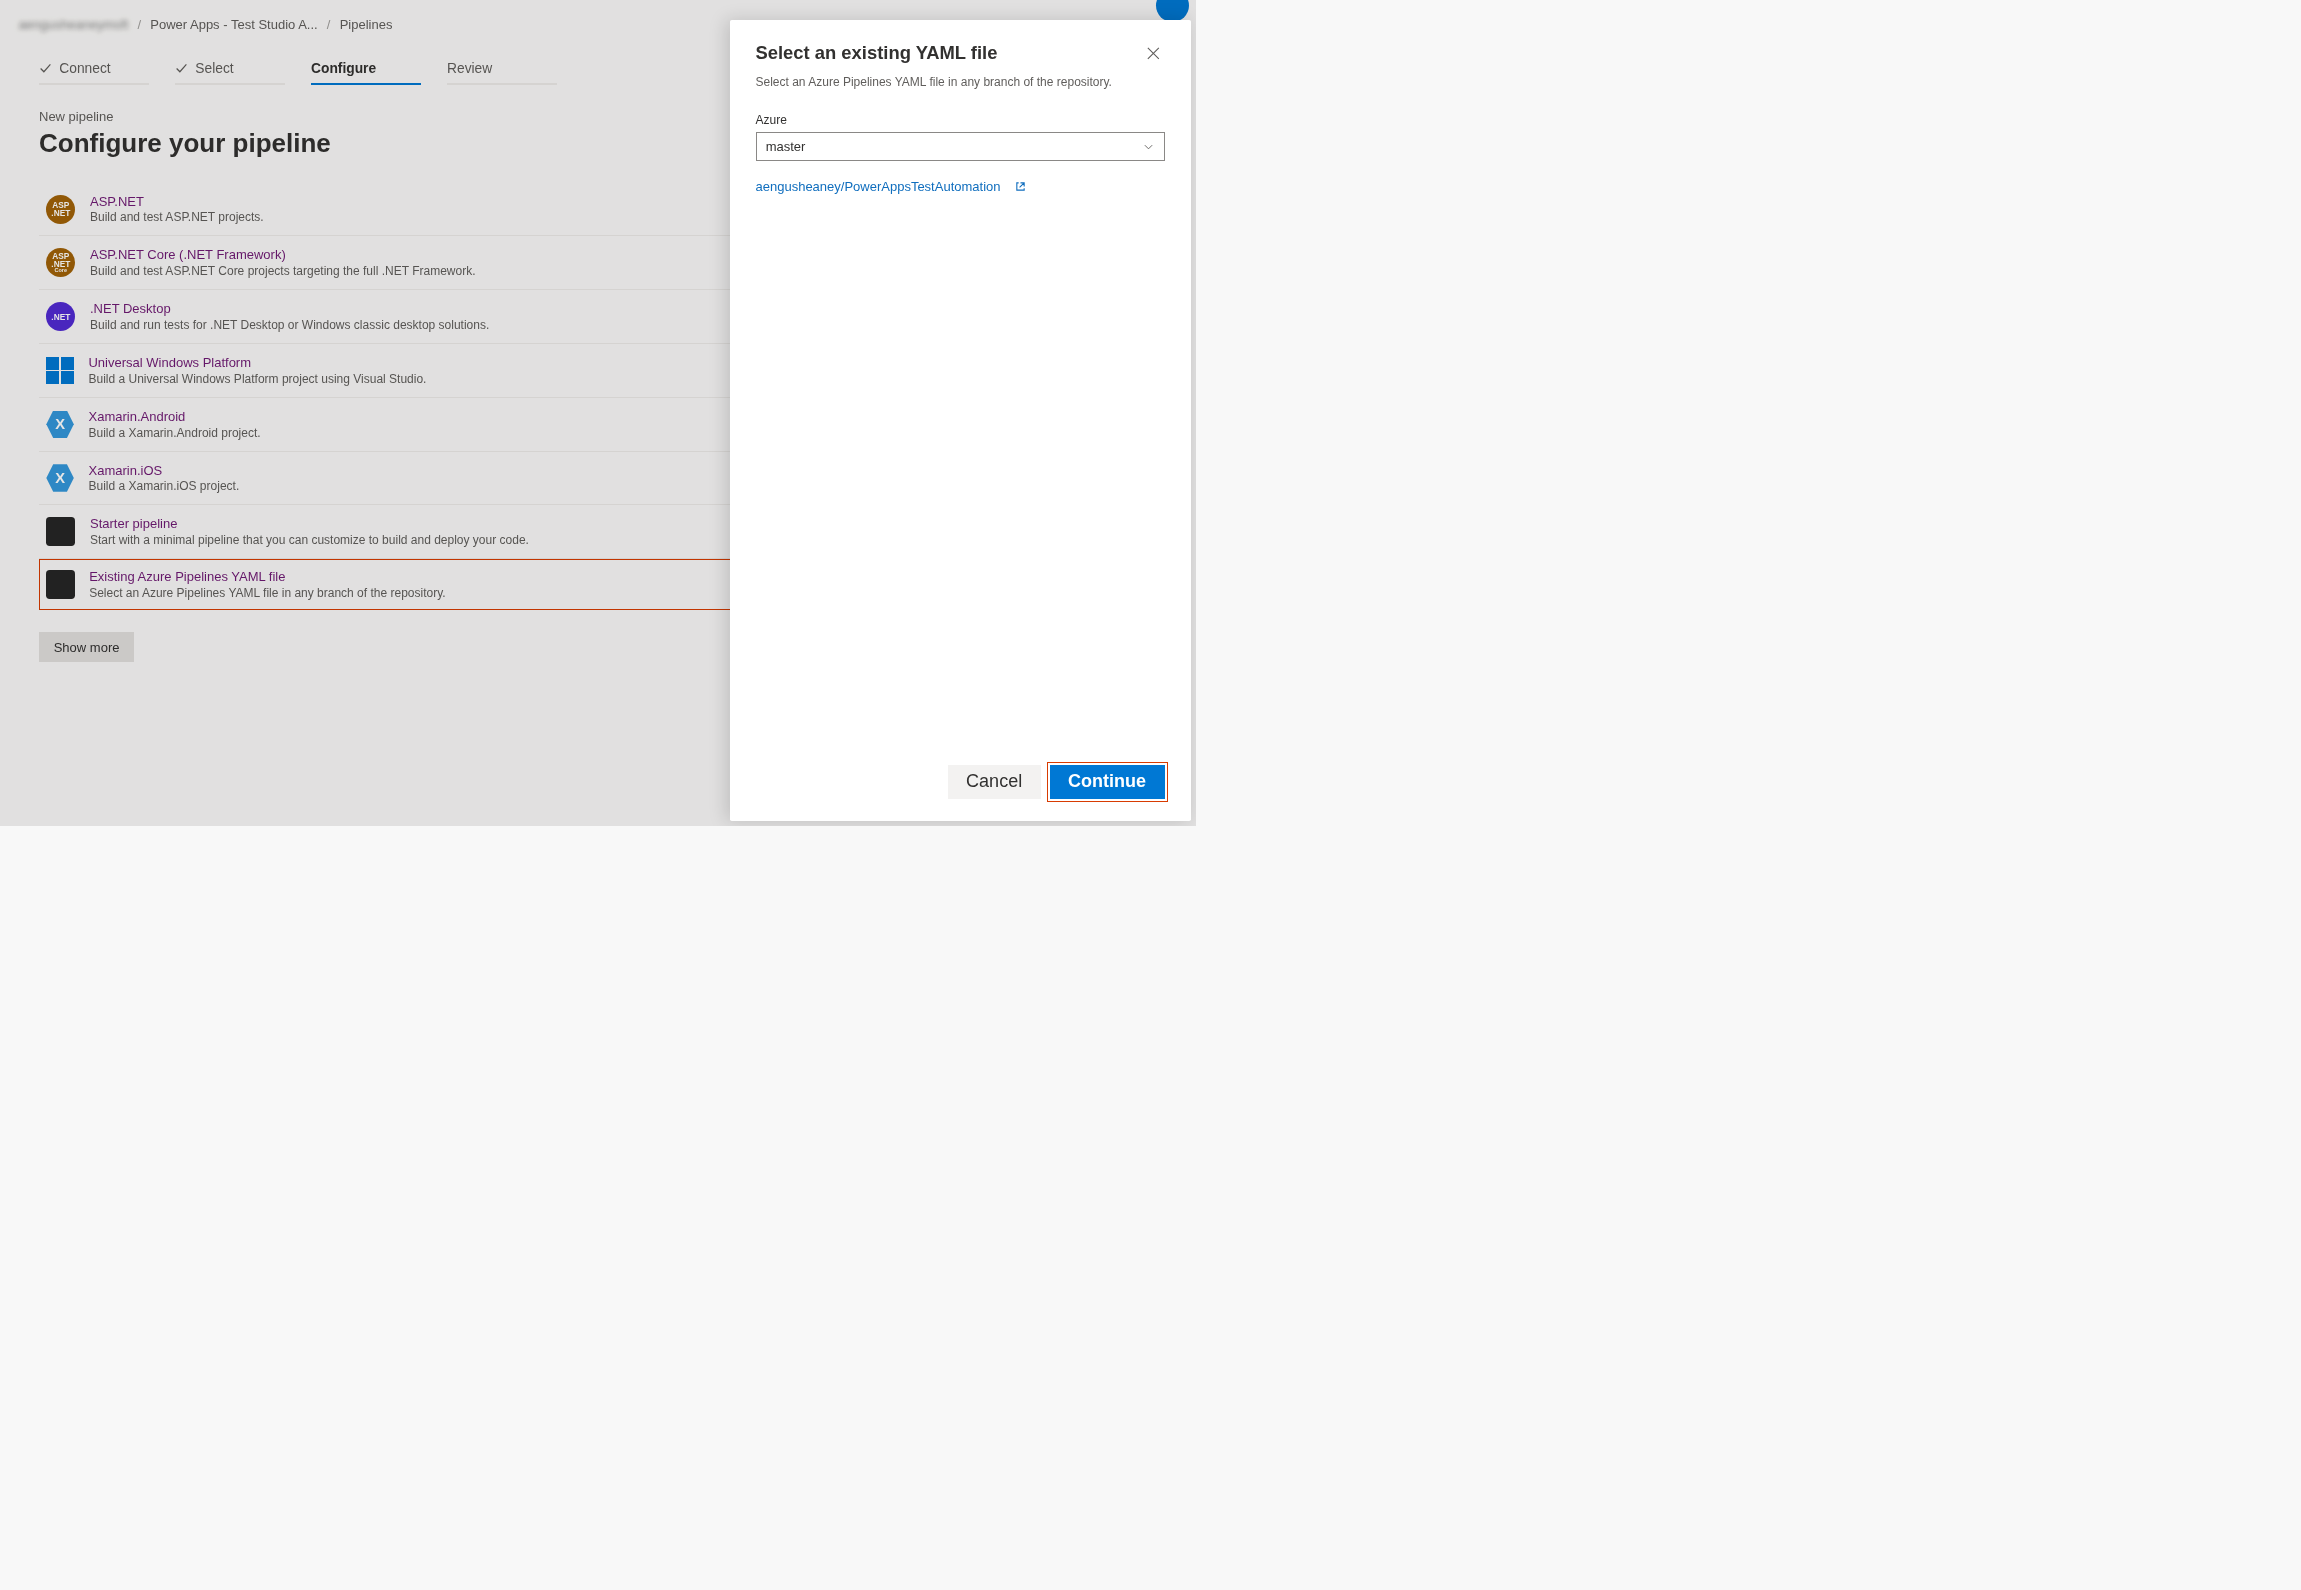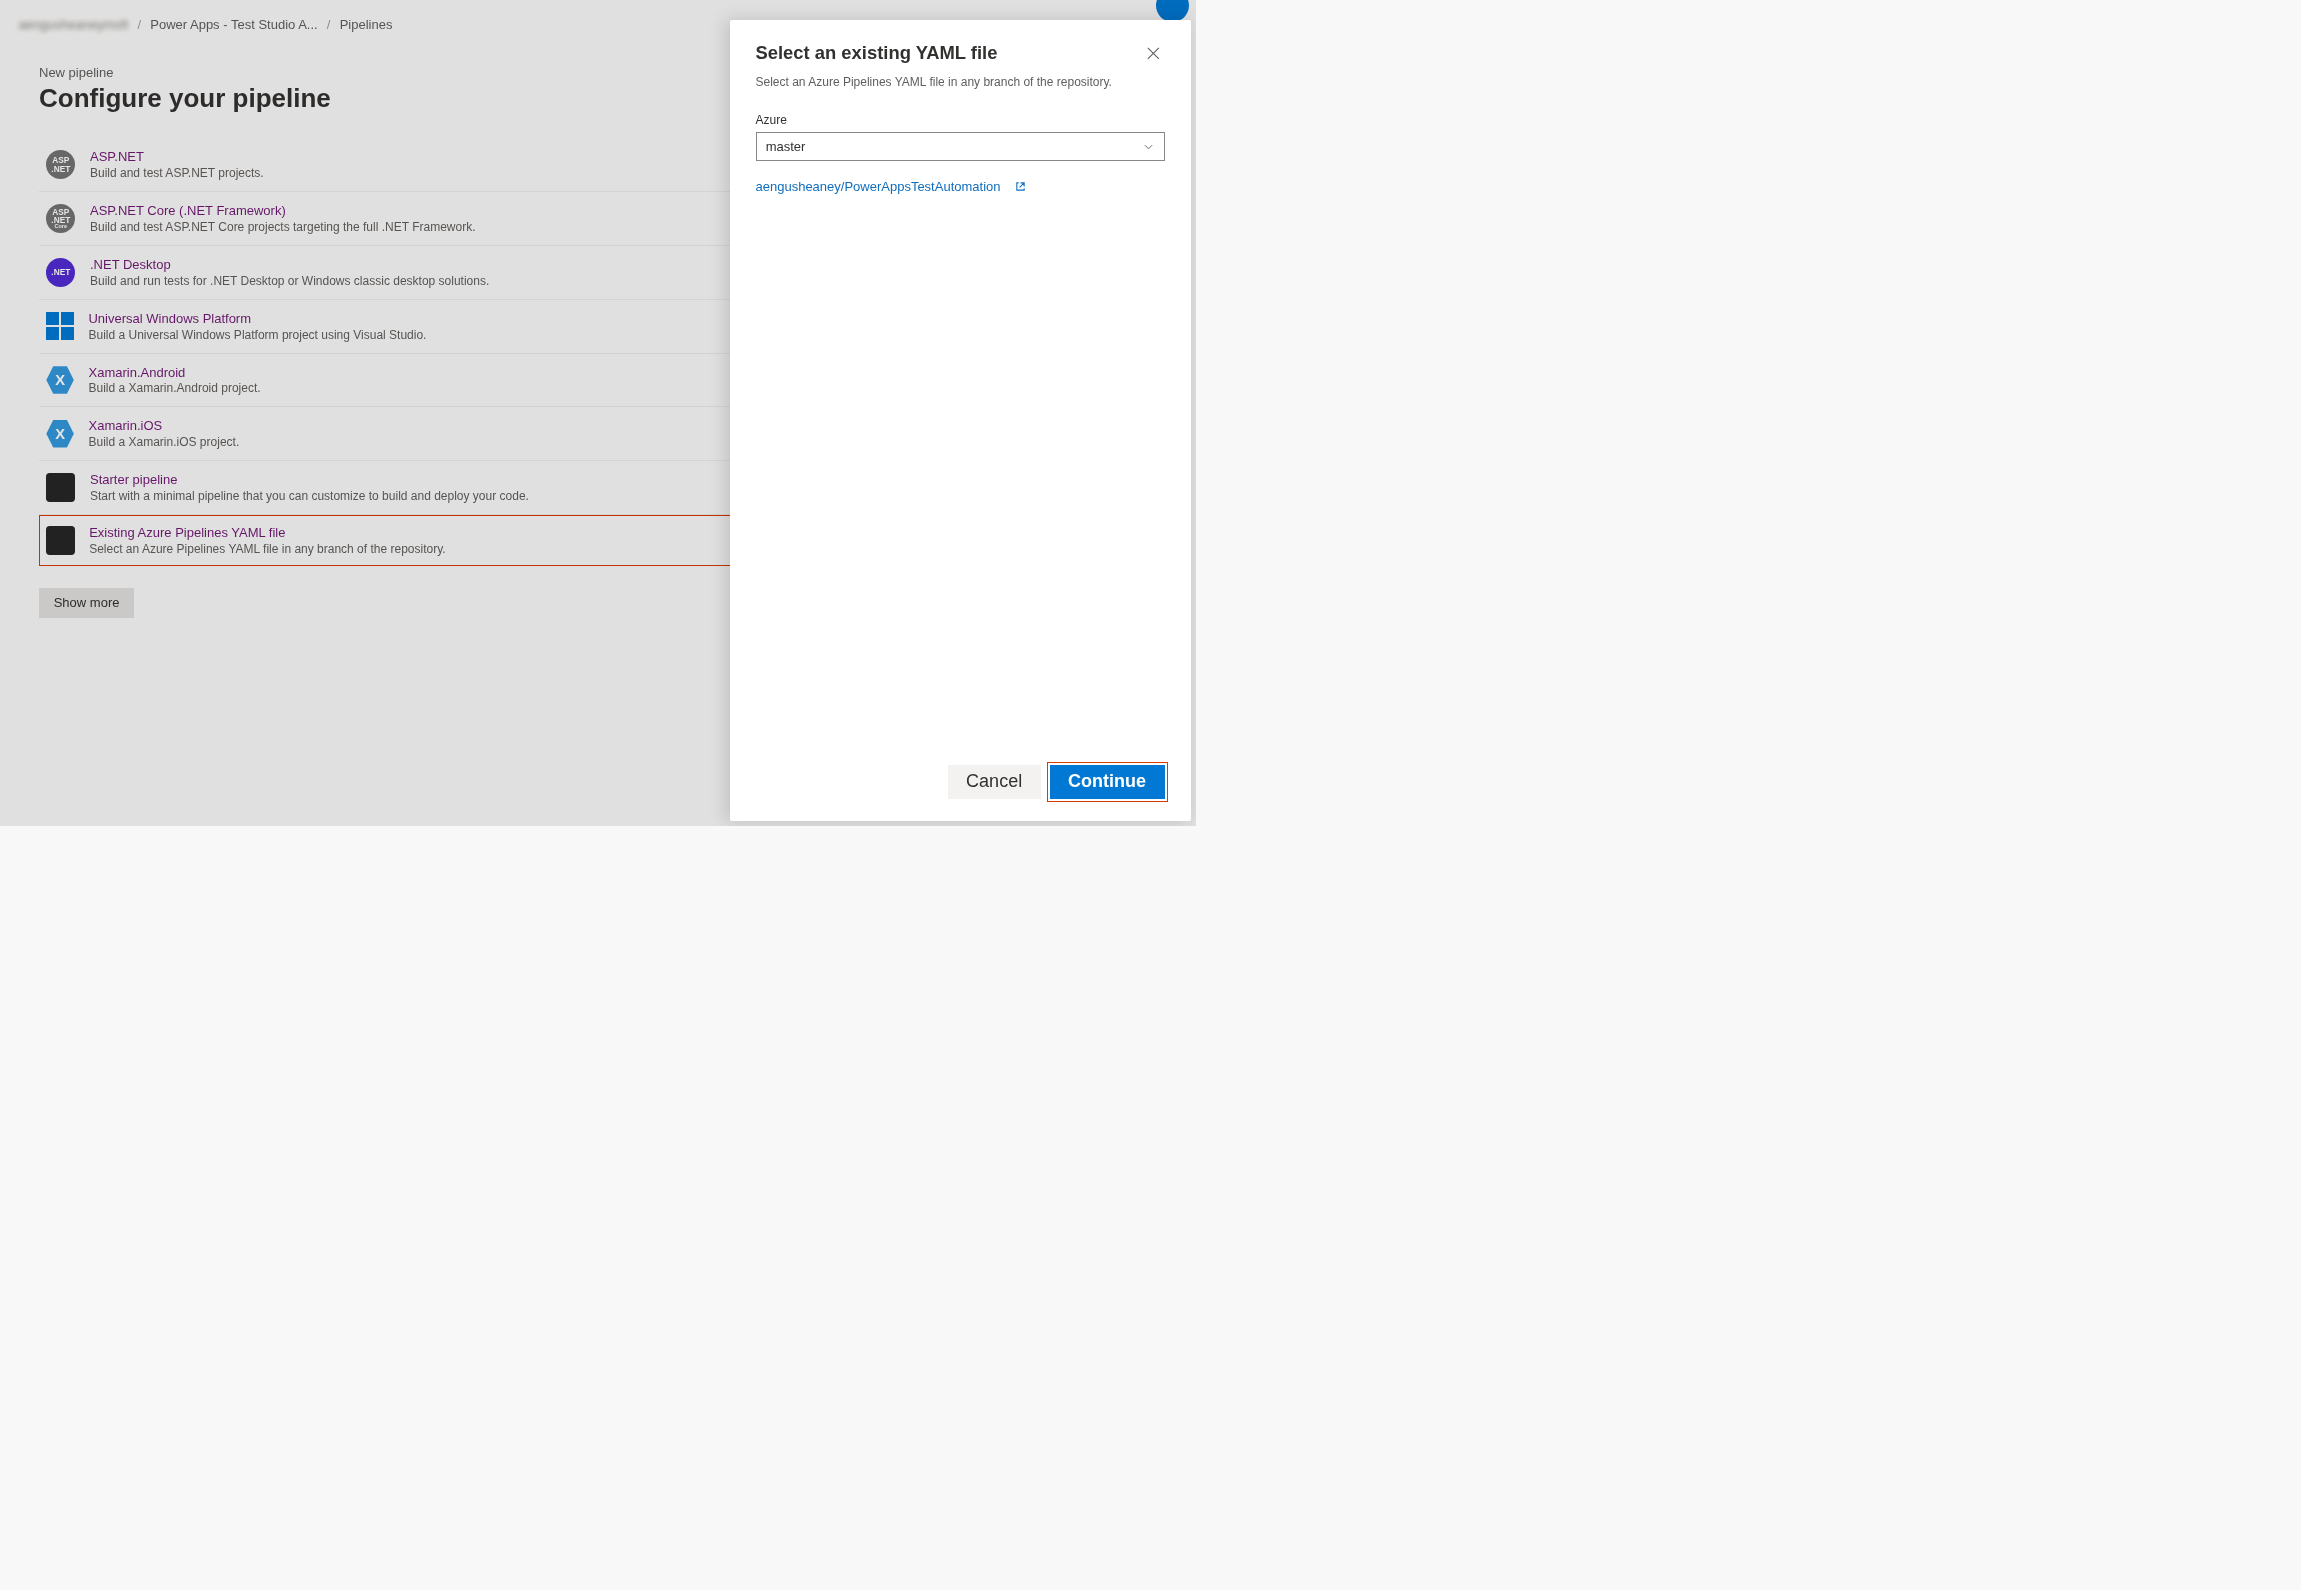--- a/index.html
+++ b/index.html
@@ -101,21 +101,21 @@
     .template-icon {
       width: 29px;
       height: 29px;
       flex-shrink: 0;
       display: flex;
       align-items: center;
       justify-content: center;
       border-radius: 50%;
     }
     .template-icon.aspnet {
-      background: #737373;
+      background: #a16207;
     }
     .template-icon.netdesktop {
       background: #512bd4;
     }
     .template-icon.yaml {
       background: #262626;
       border-radius: 3.7px;
     }
     .template-icon-text {
       color: white;
@@ -327,20 +327,40 @@
 <div class="main-area">
   <div class="avatar-circle"></div>
   <div class="breadcrumb">
     <span class="breadcrumb-item blurred">aengusheaneymsft</span>
     <span class="breadcrumb-sep">/</span>
     <span class="breadcrumb-item">Power Apps - Test Studio A...</span>
     <span class="breadcrumb-sep">/</span>
     <span class="breadcrumb-item">Pipelines</span>
   </div>
 
+  <div class="steps">
+    <div class="step completed">
+      <svg class="check-icon" viewBox="0 0 16 16" fill="none" stroke="#605e5c" stroke-width="1.5">
+          <path d="M2 8 L6 12 L14 3"></path>
+        </svg>
+      <span>Connect</span>
+    </div>
+    <div class="step completed">
+      <svg class="check-icon" viewBox="0 0 16 16" fill="none" stroke="#605e5c" stroke-width="1.5">
+          <path d="M2 8 L6 12 L14 3"></path>
+        </svg>
+      <span>Select</span>
+    </div>
+    <div class="step active">
+      <span>Configure</span>
+    </div>
+    <div class="step">
+      <span>Review</span>
+    </div>
+  </div>
 
   <div class="content">
     <div class="subtitle">New pipeline</div>
     <h1 class="page-title">Configure your pipeline</h1>
 
     <div class="template-list" id="template-list">
         <div class="template-item">
           <div class="template-icon aspnet">
             <div class="template-icon-text" style="white-space: pre;">ASP
 .NET</div>

